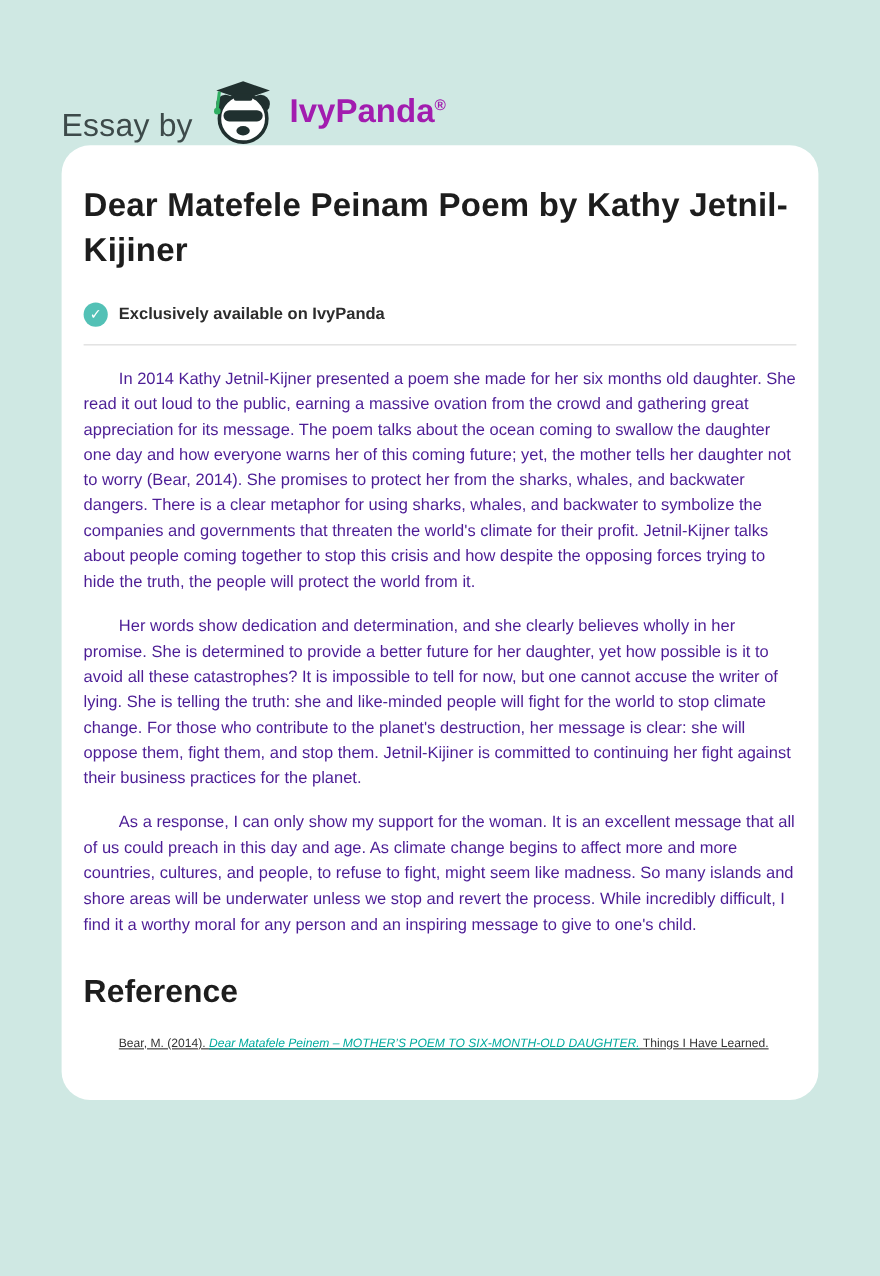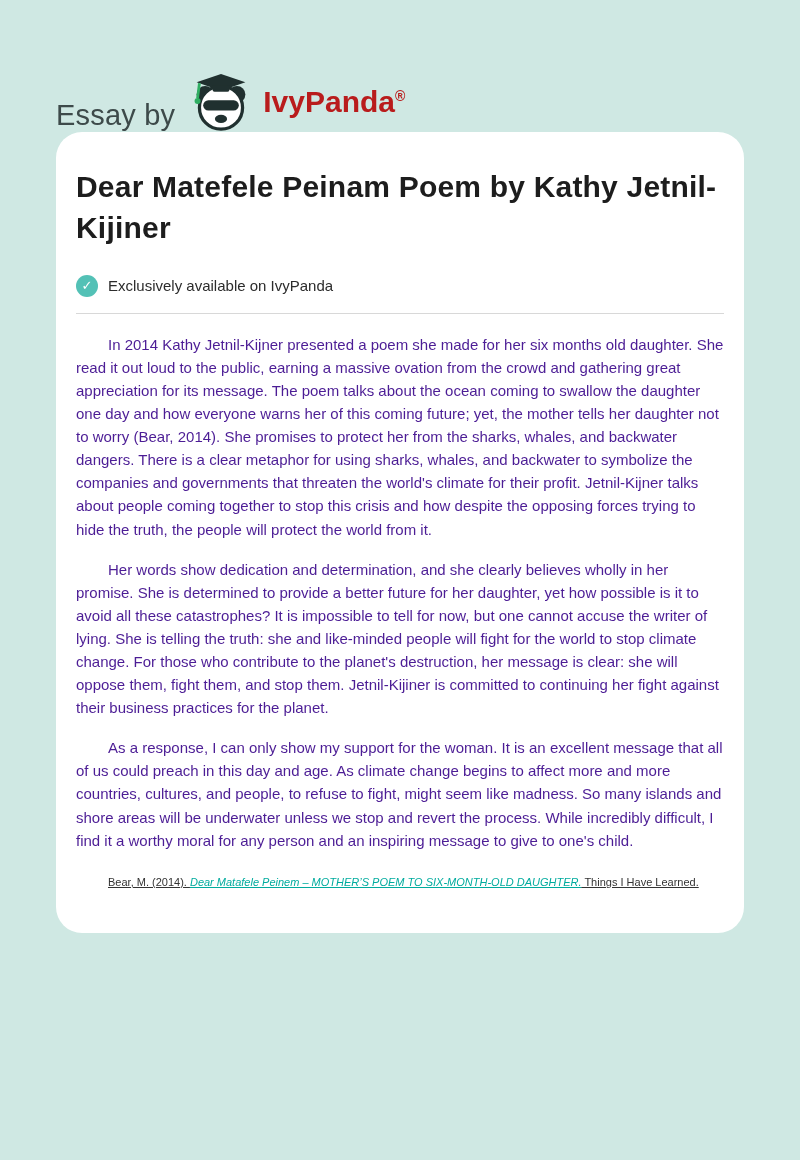--- a/index.html
+++ b/index.html
@@ -27,21 +27,21 @@
   .brand-lockup {
     display: flex;
     align-items: center;
     gap: 12px;
     cursor: pointer;
   }
   .logo-wrap svg { display: block; width: 60px; height: 60px; }
   .brand-name {
     font-size: 30px;
     font-weight: bold;
-    color: #b91c1c;
+    color: #a21caf;
   }
   .brand-name sup { font-size: 14px; font-weight: bold; }
 
   
   .card {
     width: 688px;
     margin: 0 auto;
     background: #ffffff;
     border-radius: 26px;
     padding: 34px 20px 42px 20px;
@@ -66,21 +66,21 @@
     border-radius: 50%;
     background: #53c1b6;
     color: #ffffff;
     font-size: 13px;
     line-height: 22px;
     text-align: center;
     flex: 0 0 auto;
   }
   .badge-text {
     font-size: 15px;
-    font-weight: normal;
+    font-weight: bold;
     color: #2c2c2c;
   }
 
   .divider {
     border: none;
     border-top: 1px solid #d8d8d8;
     margin-top: 16px;
   }
 
   .essay-paragraph {
@@ -149,15 +149,16 @@
     <span class="badge-circle">✓</span>
     <span class="badge-text">Exclusively available on IvyPanda</span>
   </div>
 
   <hr class="divider">
 
   <p class="essay-paragraph first">In 2014 Kathy Jetnil-Kijner presented a poem she made for her six months old daughter. She read it out loud to the public, earning a massive ovation from the crowd and gathering great appreciation for its message. The poem talks about the ocean coming to swallow the daughter one day and how everyone warns her of this coming future; yet, the mother tells her daughter not to worry (Bear, 2014). She promises to protect her from the sharks, whales, and backwater dangers. There is a clear metaphor for using sharks, whales, and backwater to symbolize the companies and governments that threaten the world's climate for their profit. Jetnil-Kijner talks about people coming together to stop this crisis and how despite the opposing forces trying to hide the truth, the people will protect the world from it.</p>
   <p class="essay-paragraph">Her words show dedication and determination, and she clearly believes wholly in her promise. She is determined to provide a better future for her daughter, yet how possible is it to avoid all these catastrophes? It is impossible to tell for now, but one cannot accuse the writer of lying. She is telling the truth: she and like-minded people will fight for the world to stop climate change. For those who contribute to the planet's destruction, her message is clear: she will oppose them, fight them, and stop them. Jetnil-Kijiner is committed to continuing her fight against their business practices for the planet.</p>
   <p class="essay-paragraph">As a response, I can only show my support for the woman. It is an excellent message that all of us could preach in this day and age. As climate change begins to affect more and more countries, cultures, and people, to refuse to fight, might seem like madness. So many islands and shore areas will be underwater unless we stop and revert the process. While incredibly difficult, I find it a worthy moral for any person and an inspiring message to give to one's child.</p>
 
+  <h2 class="reference-heading">Reference</h2>
 
   <p class="reference-entry"><span>Bear, M. (2014). </span><a class="ref-link">Dear Matafele Peinem – MOTHER’S POEM TO SIX-MONTH-OLD DAUGHTER.</a><span> Things I Have Learned.</span></p>
 </main>
 
 </body></html>

